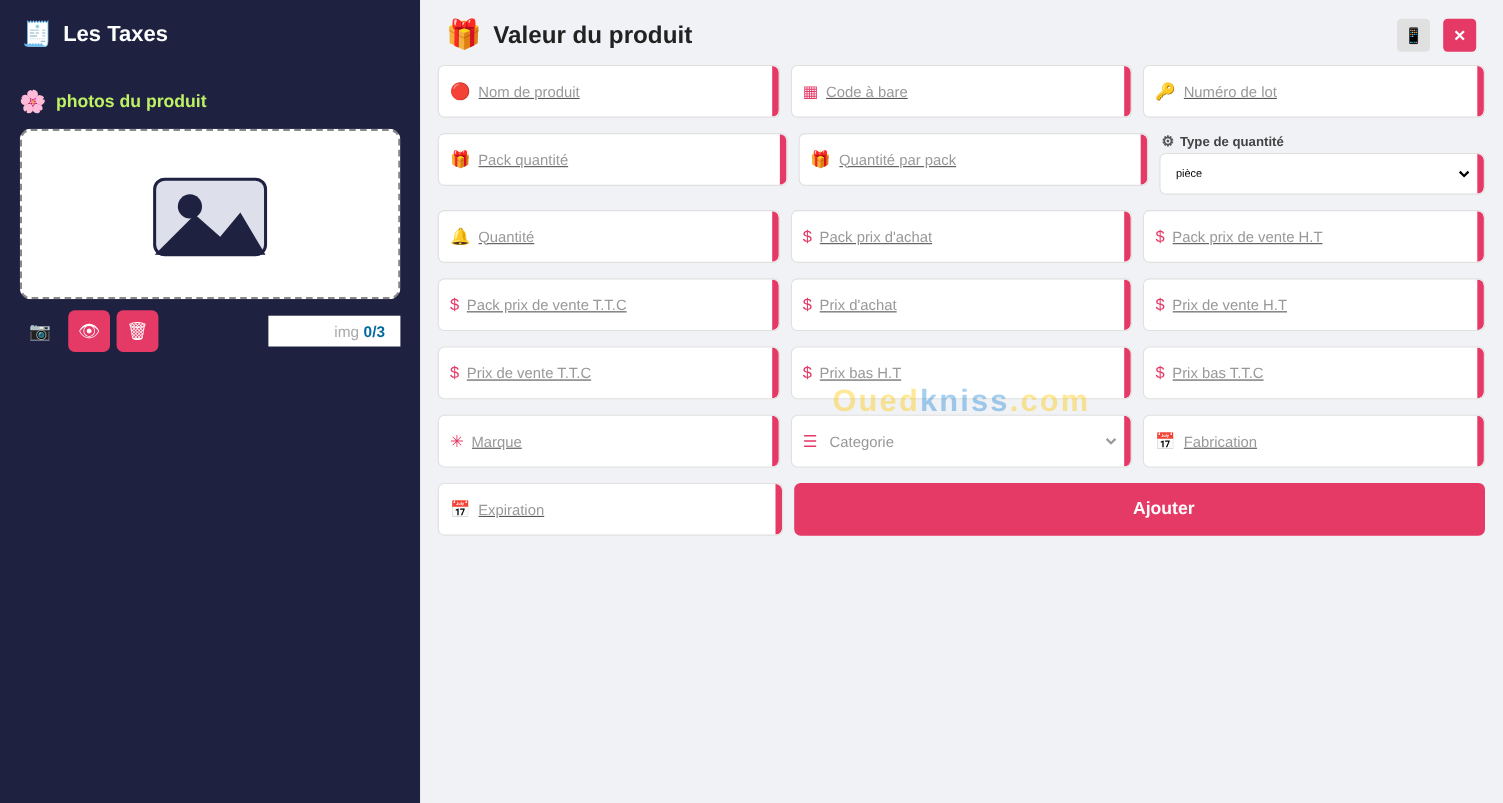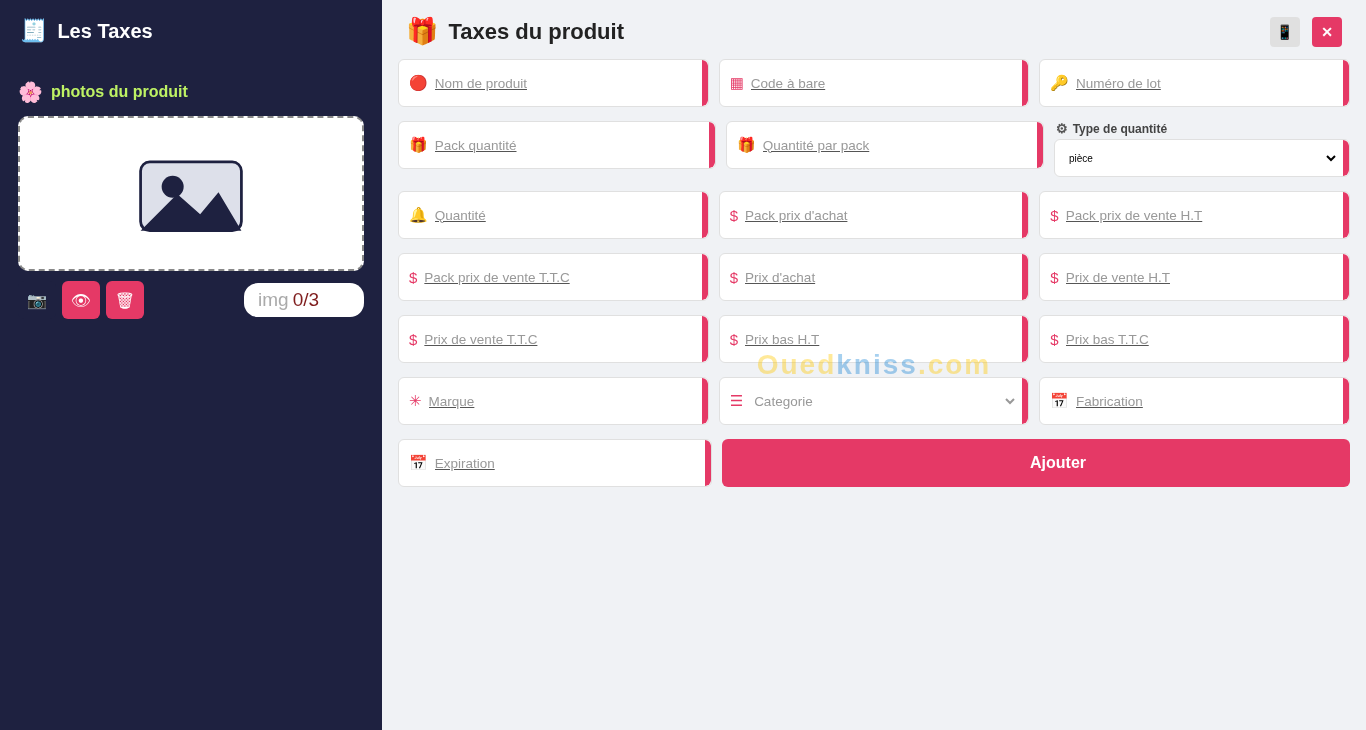--- a/index.html
+++ b/index.html
@@ -144,37 +144,38 @@
       font-size: 16px;
     }
 
     .photo-action-btn.camera { background: #1e2140; color: #fff; }
     .photo-action-btn.eye { background: #e53966; color: #fff; }
     .photo-action-btn.trash { background: #e53966; color: #fff; }
 
     .img-counter {
       margin-left: auto;
       background: #fff;
-      border-radius: 14px;
+      border-radius: 0;
       padding: 6px 14px;
-      font-size: 19px;
+      font-size: 14px;
       color: #444;
       display: flex;
       align-items: center;
       gap: 4px;
       min-width: 120px;
+      justify-content: flex-end;
     }
 
     .img-counter .img-label {
       color: #aaa;
     }
 
     .img-counter .img-count {
-      color: #7f1d1d;
-      font-weight: 400;
+      color: #0369a1;
+      font-weight: 700;
     }
 
     
     .right-panel {
       flex: 1;
       background: #f0f2f5;
       padding: 0;
       position: relative;
       overflow-y: auto;
       height: 730px;
@@ -445,21 +446,21 @@
         <span class="img-count">0/3</span>
       </div>
     </div>
   </div>
 </div>
 
 <div class="right-panel">
   <div class="right-header">
     <div class="right-header-left">
       <span class="right-header-icon">🎁</span>
-      <span class="right-header-title">Taxes du produit</span>
+      <span class="right-header-title">Valeur du produit</span>
     </div>
     <div style="display:flex; align-items:center; gap:8px;">
       <button class="close-btn" style="background:#e0e0e0; color:#555; margin-right:4px;">📱</button>
       <button class="close-btn">✕</button>
     </div>
   </div>
 
   <div class="watermark">
     <span class="yellow">Oued</span><span style="color:rgba(0,120,210,0.35)">kniss</span><span class="yellow">.com</span>
   </div>

